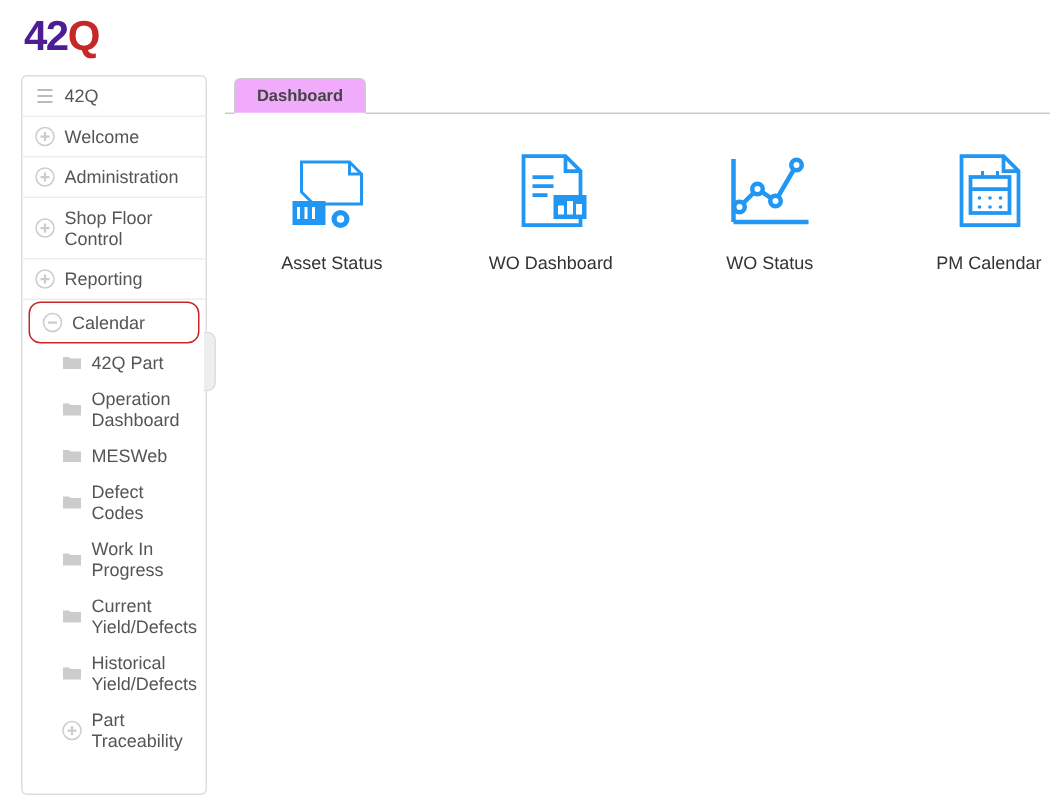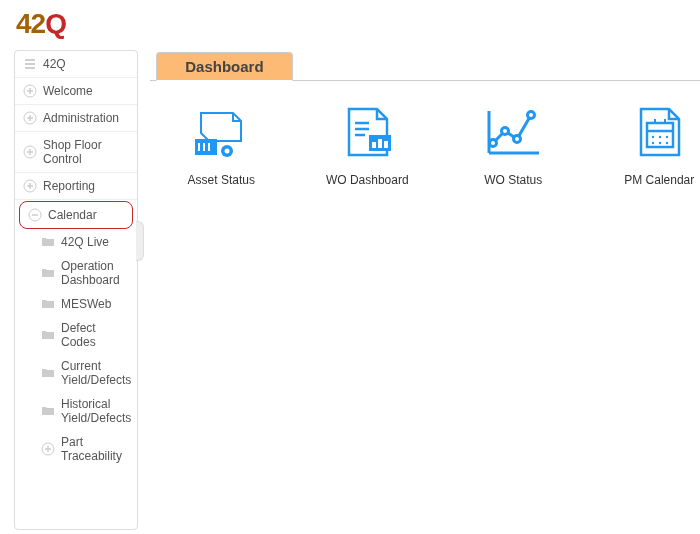--- a/index.html
+++ b/index.html
@@ -14,21 +14,21 @@
   }
   .header {
     height: 50px;
     padding: 8px 16px;
   }
   .logo {
     font-size: 28px;
     font-weight: bold;
     letter-spacing: -1px;
   }
-  .logo .four2 { color: #a16207; }
+  .logo .four2 { color: #4c1d95; }
   .logo .q { color: #c62828; }
   .main {
     display: flex;
     height: calc(100% - 50px);
   }
   .sidebar {
     width: 180px;
     border: 1px solid #ddd;
     border-radius: 4px;
     margin-left: 14px;
@@ -76,24 +76,24 @@
   .tab-bar {
     margin-top: 2px;
     border-bottom: 1px solid #ccc;
     display: flex;
   }
   .tab {
     border: 1px solid #ccc;
     border-bottom: 1px solid #fff;
     margin-bottom: -1px;
     border-radius: 4px 4px 0 0;
-    padding: 5px 28px;
-    background: #fdba74;
+    padding: 5px 14px;
+    background: #f0abfc;
     font-weight: bold;
-    font-size: 15px;
+    font-size: 11px;
     color: #444;
     margin-left: 6px;
   }
   .dash-grid {
     display: flex;
     gap: 36px;
     padding: 24px 16px;
   }
   .dash-item {
     width: 110px;
@@ -201,21 +201,21 @@
         <span class="label">Calendar</span>
       </div>
 
       <div class="nav-sub">
         <div class="nav-item">
             <span class="icon">
               <svg width="14" height="12" viewBox="0 0 14 12">
                 <path d="M1 2h4l1 1h7v7H1z" fill="#ccc"></path>
               </svg>
             </span>
-            <span class="label">42Q Live</span>
+            <span class="label">42Q Part</span>
           </div>
         <div class="nav-item">
             <span class="icon">
               <svg width="14" height="12" viewBox="0 0 14 12">
                 <path d="M1 2h4l1 1h7v7H1z" fill="#ccc"></path>
               </svg>
             </span>
             <span class="label">Operation Dashboard</span>
           </div>
         <div class="nav-item">
@@ -226,20 +226,28 @@
             </span>
             <span class="label">MESWeb</span>
           </div>
         <div class="nav-item">
             <span class="icon">
               <svg width="14" height="12" viewBox="0 0 14 12">
                 <path d="M1 2h4l1 1h7v7H1z" fill="#ccc"></path>
               </svg>
             </span>
             <span class="label">Defect Codes</span>
+          </div>
+        <div class="nav-item">
+            <span class="icon">
+              <svg width="14" height="12" viewBox="0 0 14 12">
+                <path d="M1 2h4l1 1h7v7H1z" fill="#ccc"></path>
+              </svg>
+            </span>
+            <span class="label">Work In Progress</span>
           </div>
         <div class="nav-item">
             <span class="icon">
               <svg width="14" height="12" viewBox="0 0 14 12">
                 <path d="M1 2h4l1 1h7v7H1z" fill="#ccc"></path>
               </svg>
             </span>
             <span class="label">Current Yield/Defects</span>
           </div>
         <div class="nav-item">

